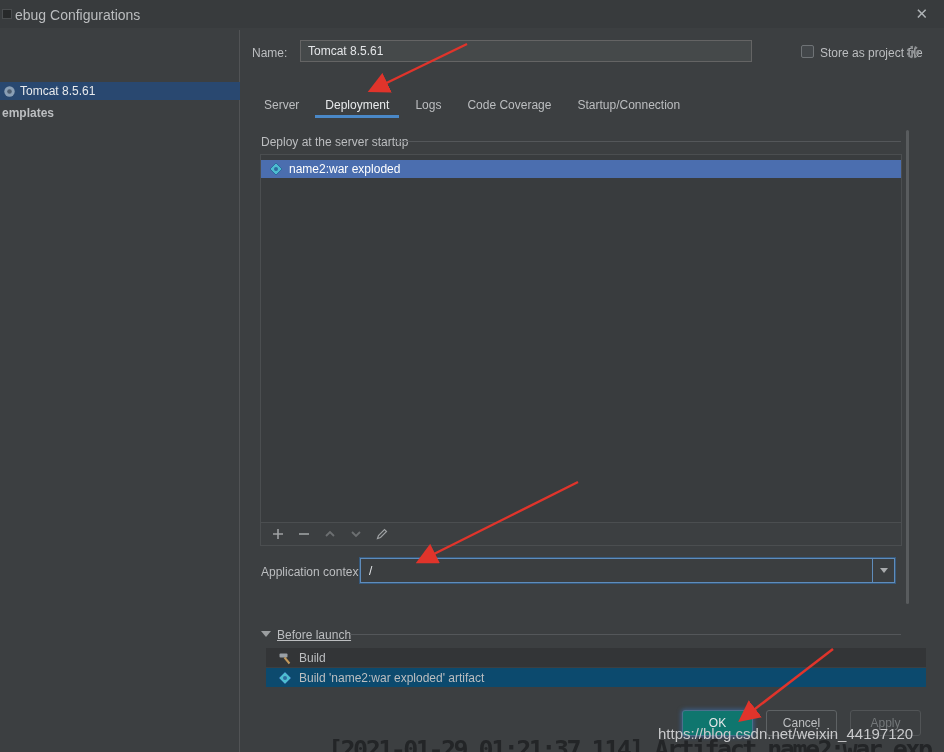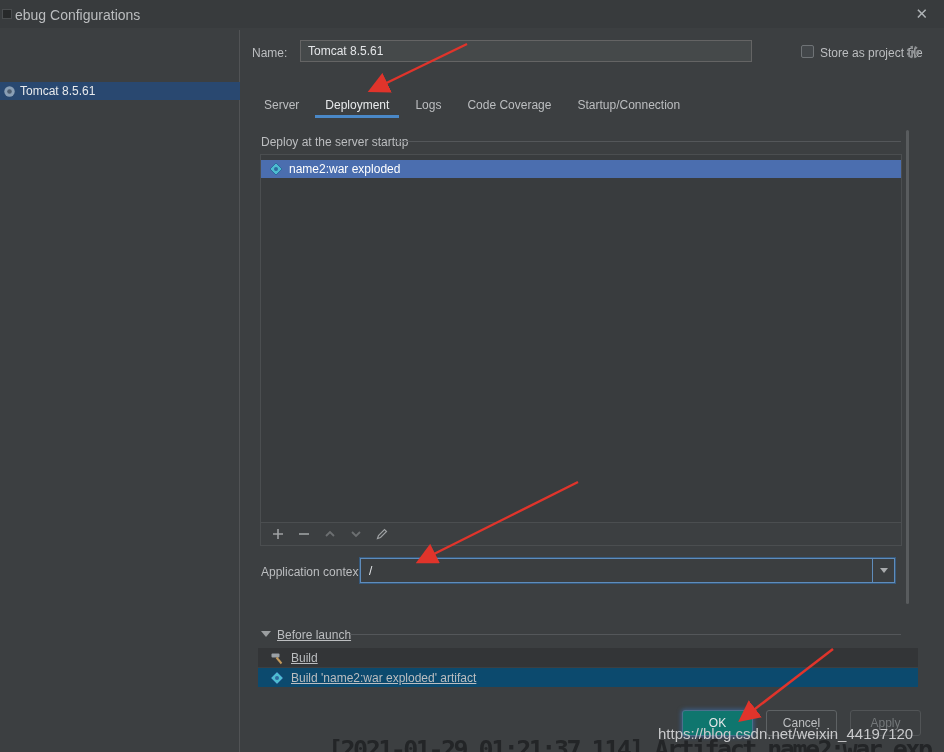--- a/index.html
+++ b/index.html
@@ -47,21 +47,21 @@
   .combo { position:absolute; left:360px; top:558px; width:535px; height:25px; background:#3b3e40; border:1px solid #5f8cbb; box-shadow:0 0 0 1px #365a7e; }
   .combo-val { position:absolute; left:8px; top:5px; font-size:12px; color:#e4e6e8; }
   .combo-btn { position:absolute; right:0; top:0; width:22px; height:23px; border-left:1px solid #5f8cbb; display:flex; align-items:center; justify-content:center; }
   .tri-down { width:0; height:0; border-left:4px solid transparent; border-right:4px solid transparent; border-top:5px solid #a9abad; }
 
   .scrollbar { position:absolute; left:906px; top:130px; width:3px; height:474px; background:#595c5e; border-radius:2px; }
 
   
   .bl-expander { position:absolute; left:261px; top:631px; width:0; height:0; border-left:5px solid transparent; border-right:5px solid transparent; border-top:6px solid #9b9ea0; }
   .bl-line { position:absolute; left:350px; top:634px; width:551px; height:1px; background:#54575a; }
-  .bl-row { position:absolute; left:258px; width:660px; height:19px; display:flex; align-items:center; gap:7px; padding-left:12px; color:#bcbec0; font-size:12px;text-decoration:underline; }
+  .bl-row { position:absolute; left:266px; width:660px; height:19px; display:flex; align-items:center; gap:7px; padding-left:12px; color:#bcbec0; font-size:12px; }
   .bl-row .ic { display:inline-flex; }
   .bl-row1 { top:648px; background:#333537; }
   .bl-row2 { top:668px; background:#0c4a6e; }
 
   
   .btn { position:absolute; top:710px; width:71px; height:26px; border-radius:3px; font-size:12px; display:flex; align-items:center; justify-content:center; cursor:pointer; }
   .btn-ok { left:682px; background:#0f766e; border:1px solid #4c708c; color:#e6e8ea; box-shadow:0 0 4px 1px rgba(60,120,190,0.55); }
   .btn-cancel { left:766px; background:#3c3f41; border:1px solid #5e6264; color:#bcbec0; }
   .btn-apply { left:850px; background:#3c3f41; border:1px solid #515456; color:#74787a; cursor:default; }
 
@@ -121,20 +121,21 @@
   <div class="sidebar">
     <div class="tree-item tree-sel">
       <span class="ic">
         <svg width="13" height="13">
             <circle cx="6.5" cy="6.5" r="5.2" fill="#8a9fb5"></circle>
             <circle cx="6.5" cy="6.5" r="2.3" fill="#4d5d70"></circle>
           </svg>
       </span>
       <span>Tomcat 8.5.61</span>
     </div>
+    <div class="tree-item tree-group" style="top:74px;">emplates</div>
   </div>
 
   <span class="lbl" style="left:252px; top:46px;">Name:</span>
   <div class="name-field">Tomcat 8.5.61</div>
   <span class="store-cb"></span>
   <span class="lbl" style="left:820px; top:46px;">Store as project file</span>
   <span class="gear">
     <svg width="16" height="16" fill="none">
         <circle cx="8" cy="8" r="5" stroke="#8f9294" stroke-width="2.6" stroke-dasharray="2.4 1.7"></circle>
         <circle cx="8" cy="8" r="1.8" fill="#8f9294"></circle>

